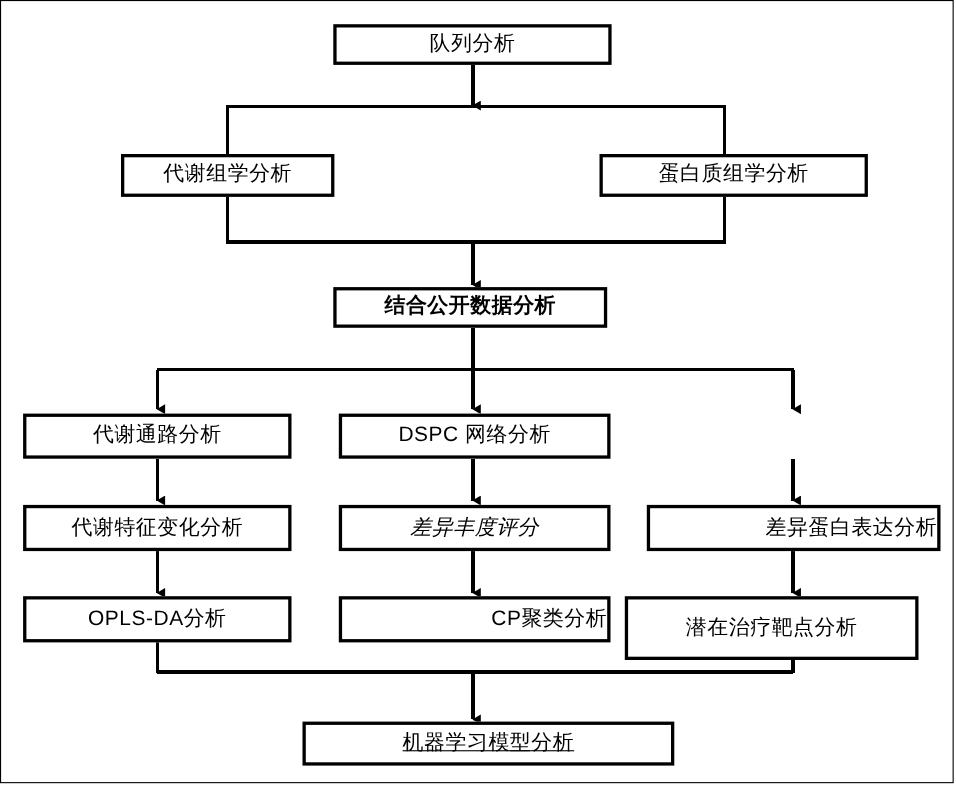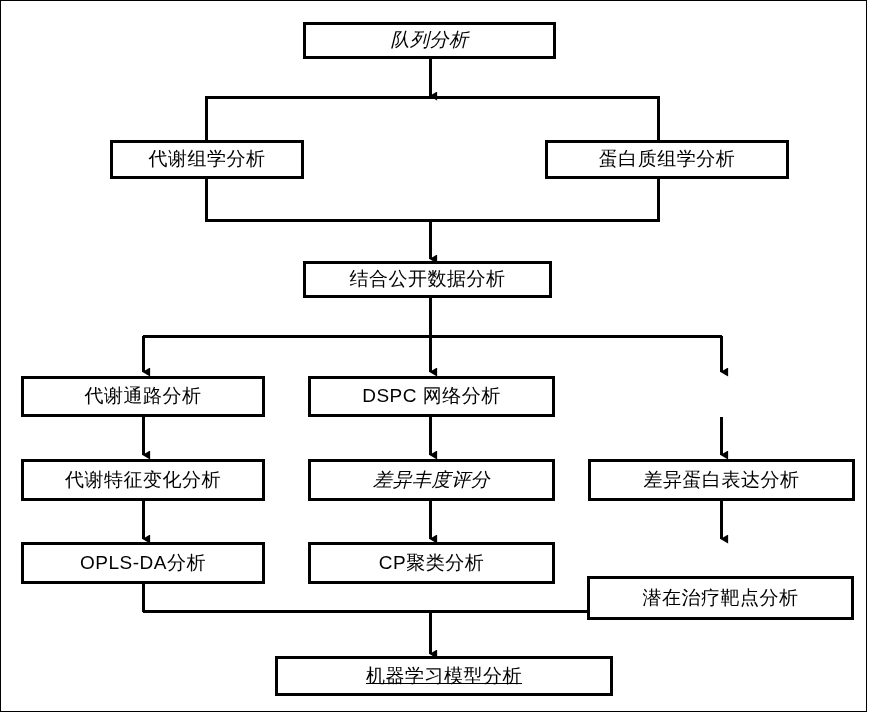--- a/index.html
+++ b/index.html
@@ -96,59 +96,59 @@
       <line x1="721" y1="501" x2="721" y2="539" marker-end="url(#arrowhead)"></line>
 
       <line x1="143" y1="584" x2="143" y2="612"></line>
       <line x1="721" y1="584" x2="721" y2="612"></line>
       <polyline points="143,611 721,611"></polyline>
       <line x1="430" y1="611" x2="430" y2="654" marker-end="url(#arrowhead)"></line>
 
     </g>
   </svg>
 
-  <div class="node" style="left:303px; top:22px; width:253px; height:37px;font-style:italic;">
+  <div class="node" style="left:303px; top:22px; width:253px; height:37px;">
     <span>队列分析</span>
   </div>
 
   <div class="node" style="left:110px; top:140px; width:194px; height:39px;justify-content:center;">
     <span>代谢组学分析</span>
   </div>
   <div class="node" style="left:545px; top:140px; width:244px; height:39px;">
     <span>蛋白质组学分析</span>
   </div>
 
-  <div class="node" style="left:303px; top:261px; width:249px; height:37px;">
+  <div class="node" style="left:303px; top:261px; width:249px; height:37px;font-weight:bold;">
     <span>结合公开数据分析</span>
   </div>
 
   <div class="node" style="left:21px; top:376px; width:244px; height:41px;font-family:Liberation Serif, serif;">
     <span>代谢通路分析</span>
   </div>
   <div class="node" style="left:308px; top:376px; width:247px; height:41px;">
     <span>DSPC 网络分析</span>
   </div>
 
   <div class="node" style="left:21px; top:459px; width:244px; height:42px;text-align:right;">
     <span>代谢特征变化分析</span>
   </div>
   <div class="node" style="left:308px; top:459px; width:247px; height:42px;font-style:italic;">
     <span>差异丰度评分</span>
   </div>
-  <div class="node" style="left:588px; top:459px; width:267px; height:42px;">
+  <div class="node" style="left:588px; top:459px; width:267px; height:42px;justify-content:flex-end;">
     <span>差异蛋白表达分析</span>
   </div>
 
   <div class="node" style="left:21px; top:542px; width:244px; height:42px;">
     <span>OPLS-DA分析</span>
   </div>
-  <div class="node" style="left:308px; top:542px; width:247px; height:42px;">
+  <div class="node" style="left:308px; top:542px; width:247px; height:42px;justify-content:flex-end;">
     <span>CP聚类分析</span>
   </div>
-  <div class="node" style="left:587px; top:542px; width:267px; height:44px;margin-top:34px;">
+  <div class="node" style="left:568px; top:542px; width:267px; height:58px;">
     <span>潜在治疗靶点分析</span>
   </div>
 
   <div class="node" style="left:275px; top:656px; width:338px; height:40px;text-decoration:underline;">
     <span>机器学习模型分析</span>
   </div>
 
 </div>
 
 </body></html>

